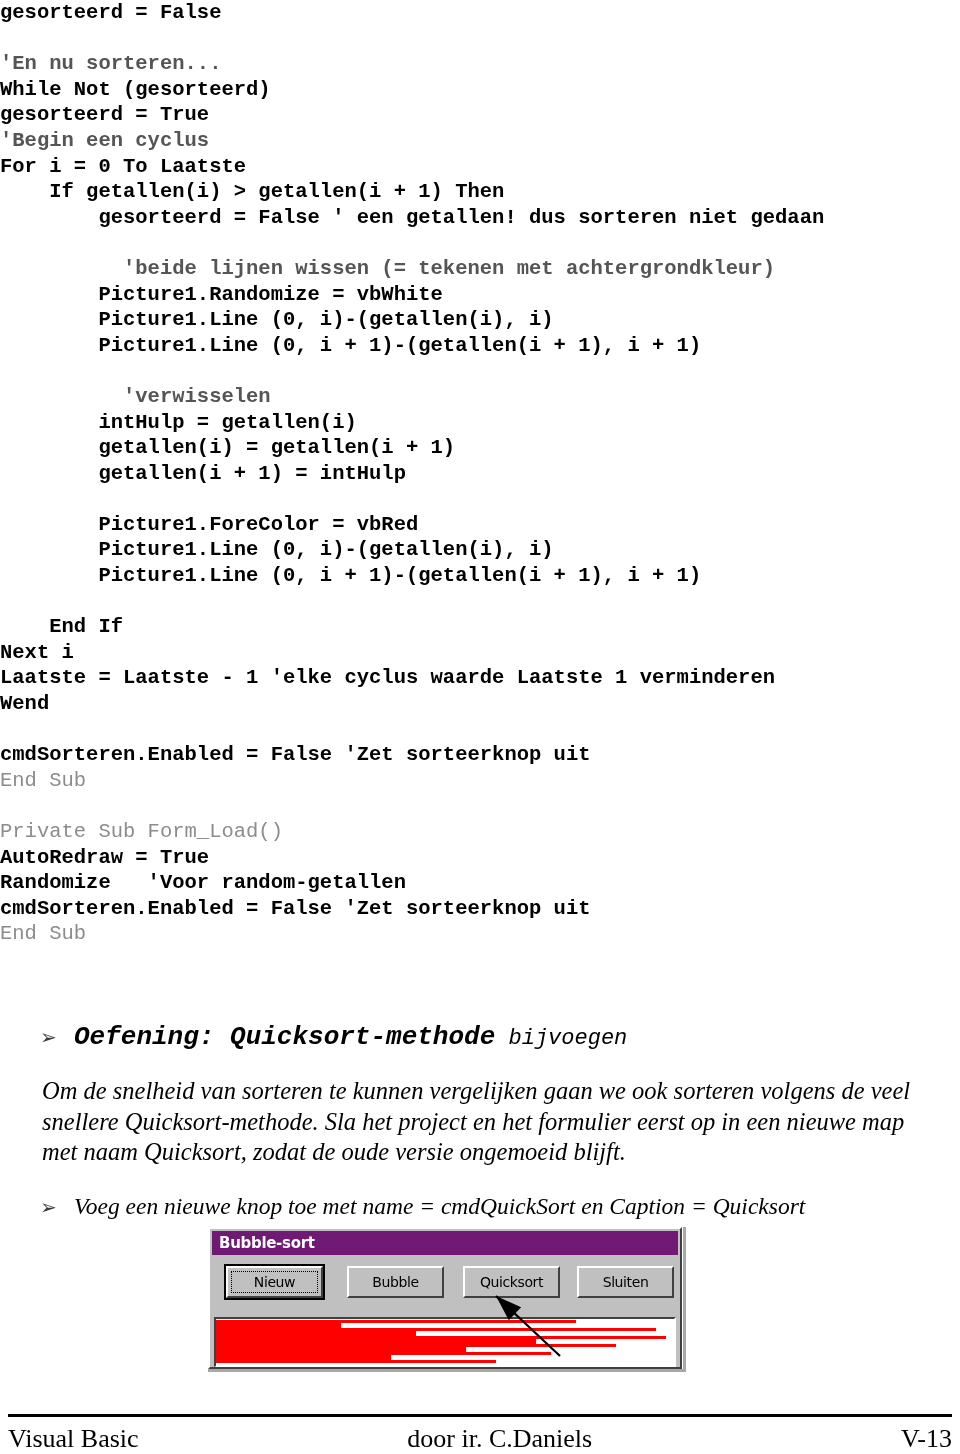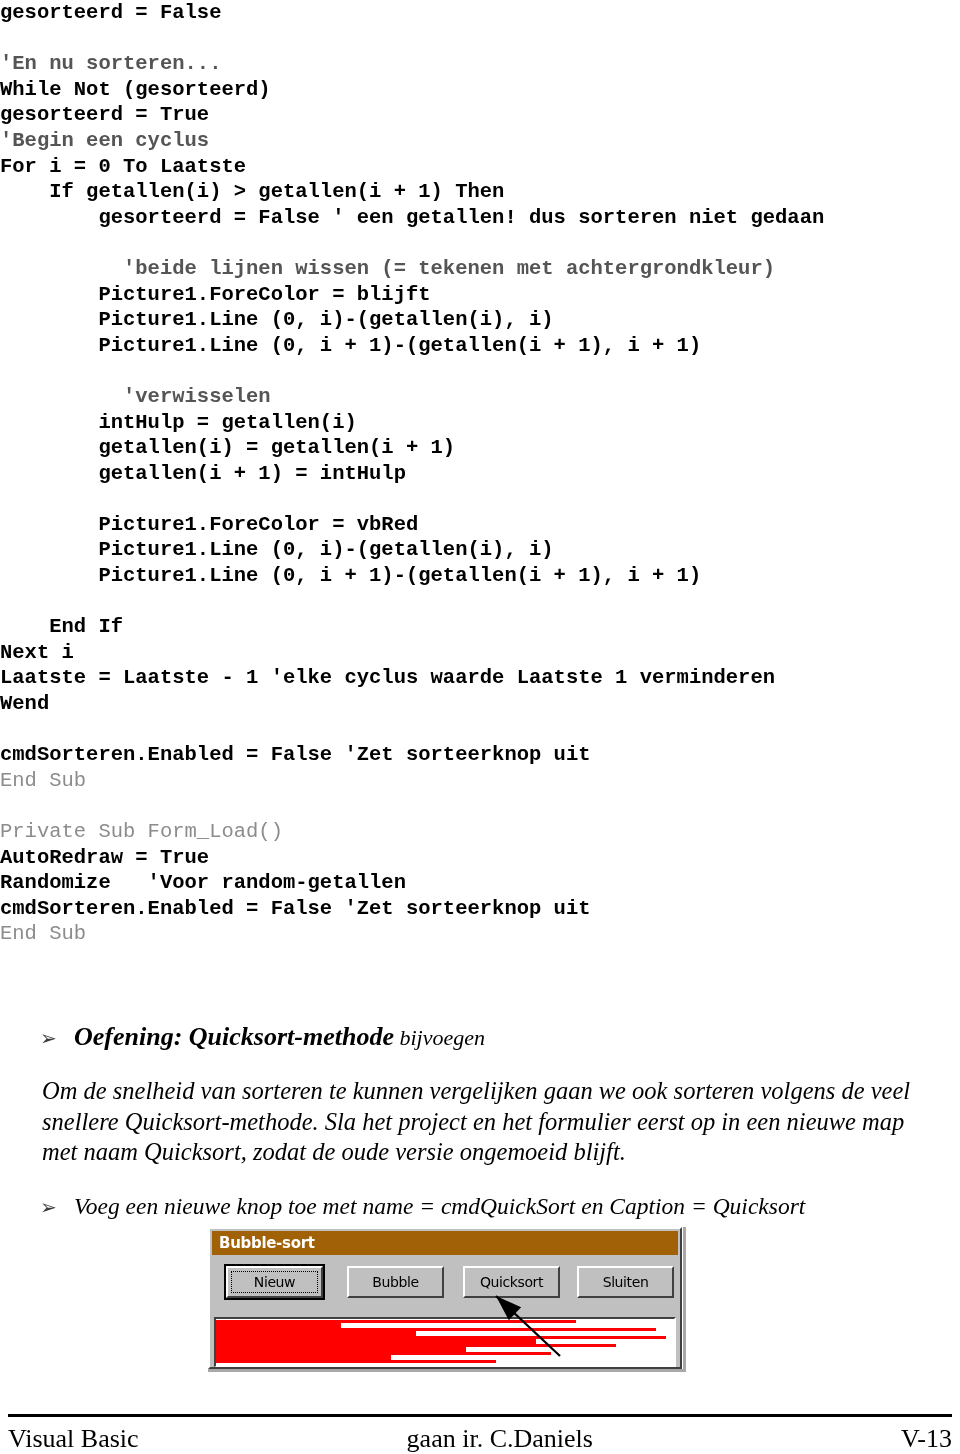--- a/index.html
+++ b/index.html
@@ -52,21 +52,21 @@
   }
   .bullet-glyph {
     font-family: "DejaVu Sans", sans-serif;
     font-size: 20px;
     color: #3a3a3a;
     width: 34px;
     flex: 0 0 34px;
     text-align: left;
   }
   .heading-text {
-    font-family: Liberation Serif, serif;
+    font-family: Liberation Mono, monospace;
     font-style: italic;
     font-size: 26px;
     line-height: 30px;
     color: #000;
   }
   .heading-text .bold {
     font-weight: bold;
   }
   .heading-text .light {
     font-weight: normal;
@@ -113,21 +113,21 @@
     border-right: 2px solid #404040;
     border-bottom: 2px solid #404040;
     box-sizing: border-box;
   }
   .vb-titlebar {
     position: absolute;
     left: 2px;
     top: 2px;
     right: 2px;
     height: 24px;
-    background: #a16207;
+    background: #701a75;
     display: flex;
     align-items: center;
   }
   .vb-title-text {
     font-family: "DejaVu Sans", sans-serif;
     font-weight: bold;
     font-size: 15px;
     color: #ffffff;
     margin-left: 7px;
     letter-spacing: -0.3px;
@@ -232,21 +232,21 @@
     <div class="code-line blank">&nbsp;</div>
     <div class="code-line comment">'En nu sorteren...</div>
     <div class="code-line">While Not (gesorteerd)</div>
     <div class="code-line">gesorteerd = True</div>
     <div class="code-line comment">'Begin een cyclus</div>
     <div class="code-line">For i = 0 To Laatste</div>
     <div class="code-line">    If getallen(i) &gt; getallen(i + 1) Then</div>
     <div class="code-line">        gesorteerd = False ' een getallen! dus sorteren niet gedaan</div>
     <div class="code-line blank">&nbsp;</div>
     <div class="code-line comment">          'beide lijnen wissen (= tekenen met achtergrondkleur)</div>
-    <div class="code-line">        Picture1.ForeColor = blijft</div>
+    <div class="code-line">        Picture1.Randomize = vbWhite</div>
     <div class="code-line">        Picture1.Line (0, i)-(getallen(i), i)</div>
     <div class="code-line">        Picture1.Line (0, i + 1)-(getallen(i + 1), i + 1)</div>
     <div class="code-line blank">&nbsp;</div>
     <div class="code-line comment">          'verwisselen</div>
     <div class="code-line">        intHulp = getallen(i)</div>
     <div class="code-line">        getallen(i) = getallen(i + 1)</div>
     <div class="code-line">        getallen(i + 1) = intHulp</div>
     <div class="code-line blank">&nbsp;</div>
     <div class="code-line">        Picture1.ForeColor = vbRed</div>
     <div class="code-line">        Picture1.Line (0, i)-(getallen(i), i)</div>
@@ -318,15 +318,15 @@
 </div>
 
 <svg class="arrow-svg" id="arrow-svg" viewBox="0 0 960 1454">
     <line x1="560" y1="1356" x2="496" y2="1296" stroke="#000" stroke-width="2.2"></line>
     <polygon points="496,1296 521.1234374675741,1307.2166345136538 508.81249714771025,1320.3483041881755" fill="#000"></polygon>
   </svg>
 
 <div class="footer-rule"></div>
 <div class="footer">
   <span>Visual Basic</span>
-  <span class="footer-center">gaan ir. C.Daniels</span>
+  <span class="footer-center">door ir. C.Daniels</span>
   <span>V-13</span>
 </div>
 
 </body></html>

